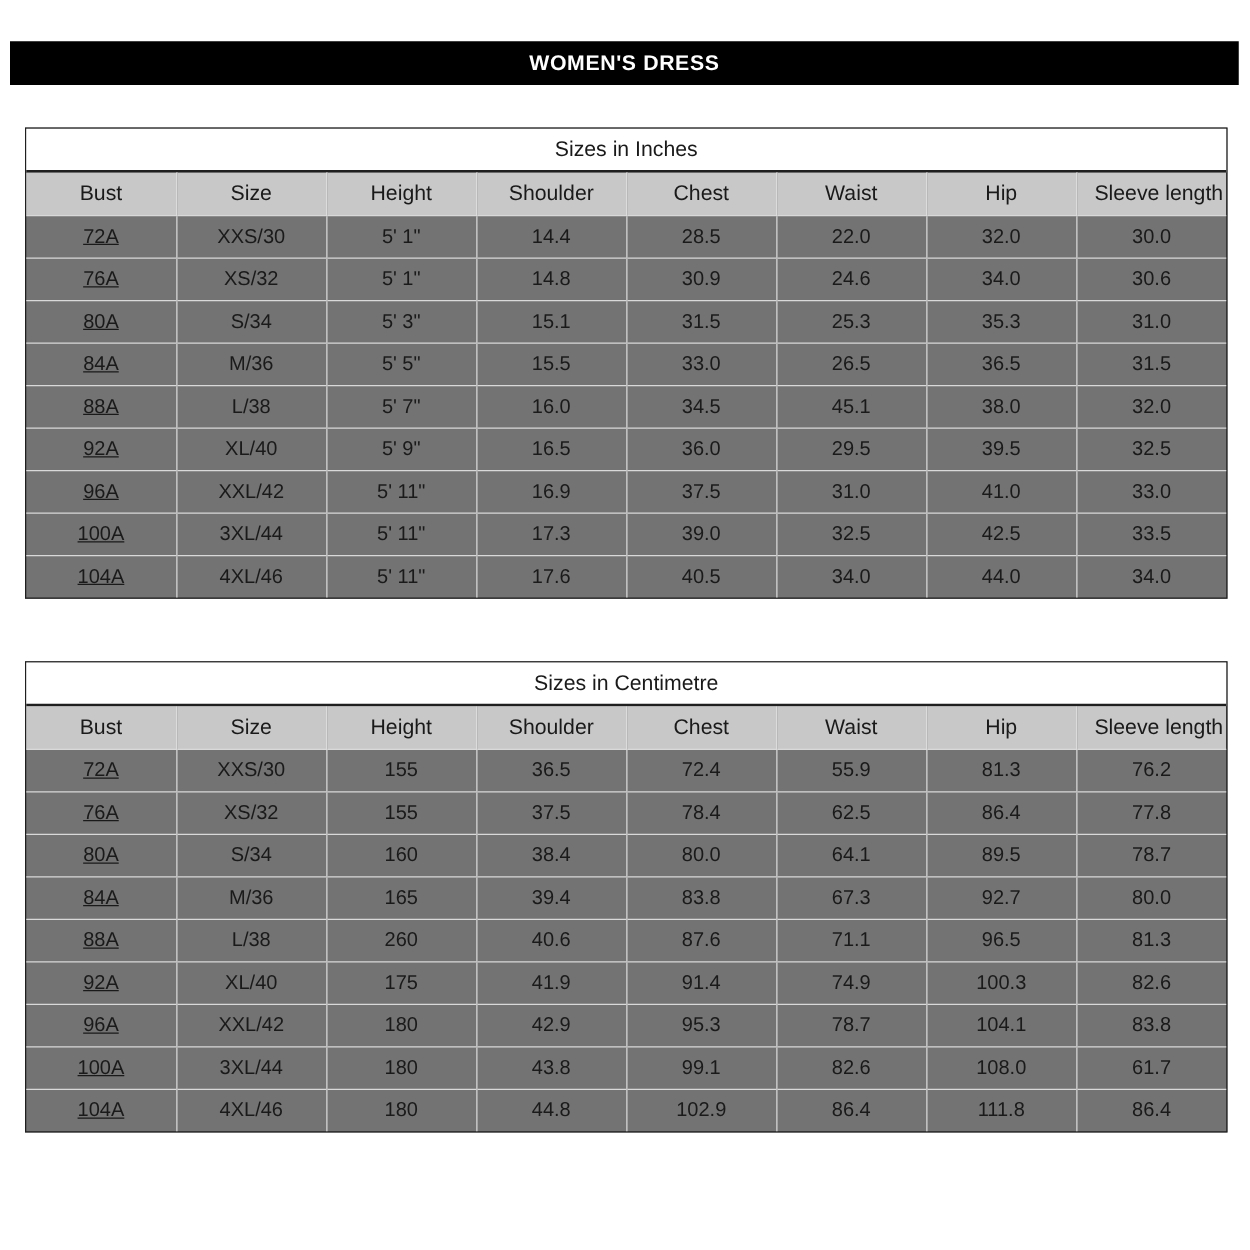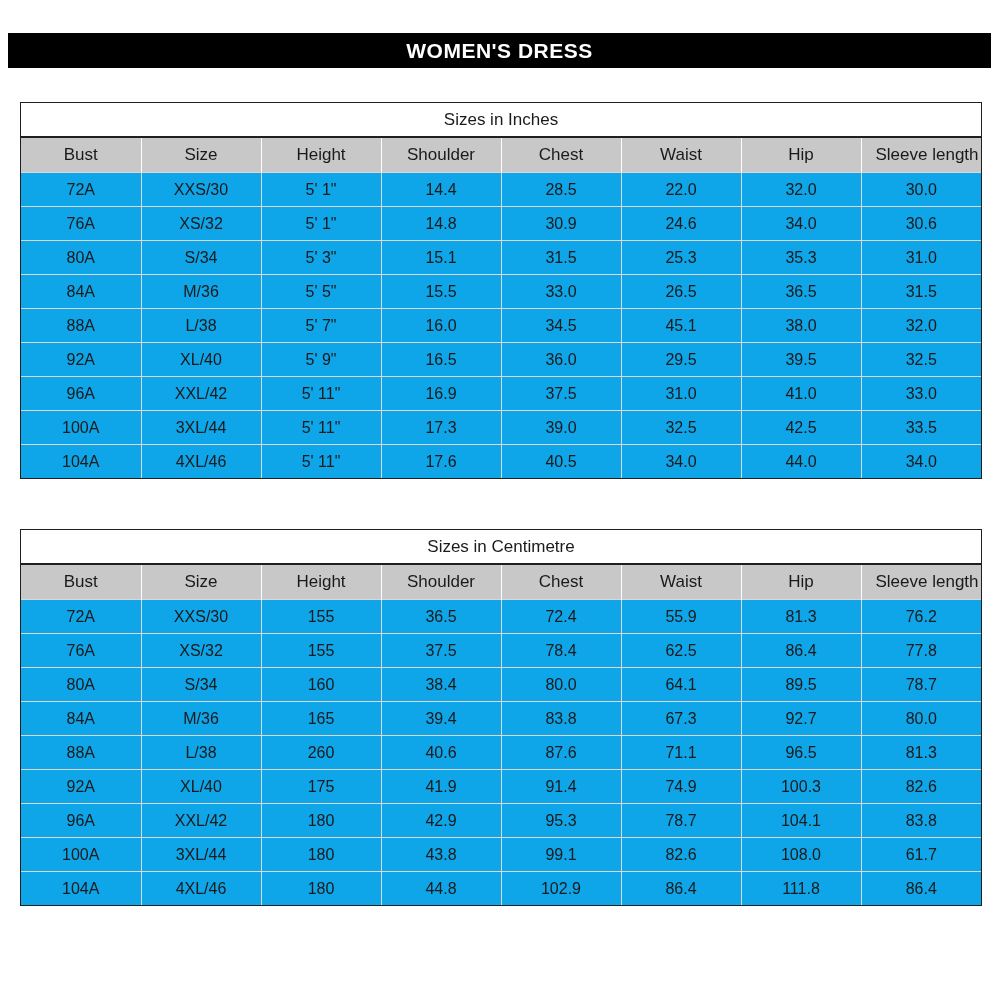--- a/index.html
+++ b/index.html
@@ -23,31 +23,31 @@
     width: 983px;
     height: 35px;
     background: #000000;
     display: flex;
     align-items: center;
     justify-content: center;
   }
   .banner h1 {
     margin: 0;
     color: #ffffff;
-    font-size: 21px;
+    font-size: 17px;
     font-weight: bold;
     letter-spacing: 0.5px;
     white-space: nowrap;
   }
   .size-table {
     position: absolute;
     left: 20px;
     width: 962px;
     border: 1.5px solid #1f1f1f;
-    background: #0ea5e9;
+    background: #737373;
     box-sizing: border-box;
   }
   #table-inches { top: 102px; }
   #table-cm     { top: 529px; }
   .table-title {
     height: 33px;
     line-height: 33px;
     text-align: center;
     font-size: 17px;
     border-bottom: 2.5px solid #1f1f1f;
@@ -72,21 +72,21 @@
   thead th:first-child { border-left: none; }
   tbody td {
     height: 33px;
     text-align: center;
     font-size: 16px;
     border-top: 1px solid #d9d9d9;
     border-left: 1px solid #d9d9d9;
     padding: 0 2px;
     white-space: nowrap;
   }
-  tbody td:first-child { border-left: none; }
+  tbody td:first-child { border-left: none; text-decoration: underline; }
 </style>
 </head>
 <body>
 
 <div class="page">
 
   <header class="banner">
     <h1>WOMEN'S DRESS</h1>
   </header>
 

